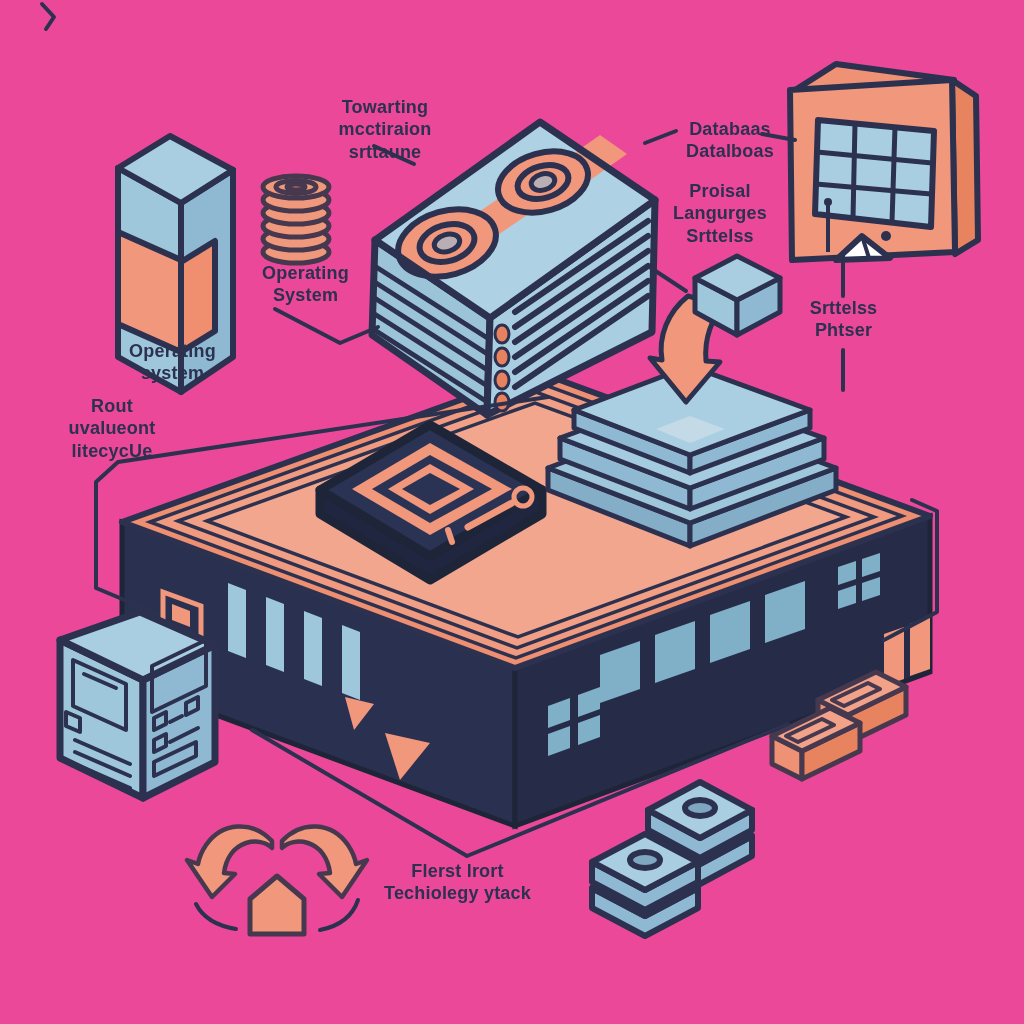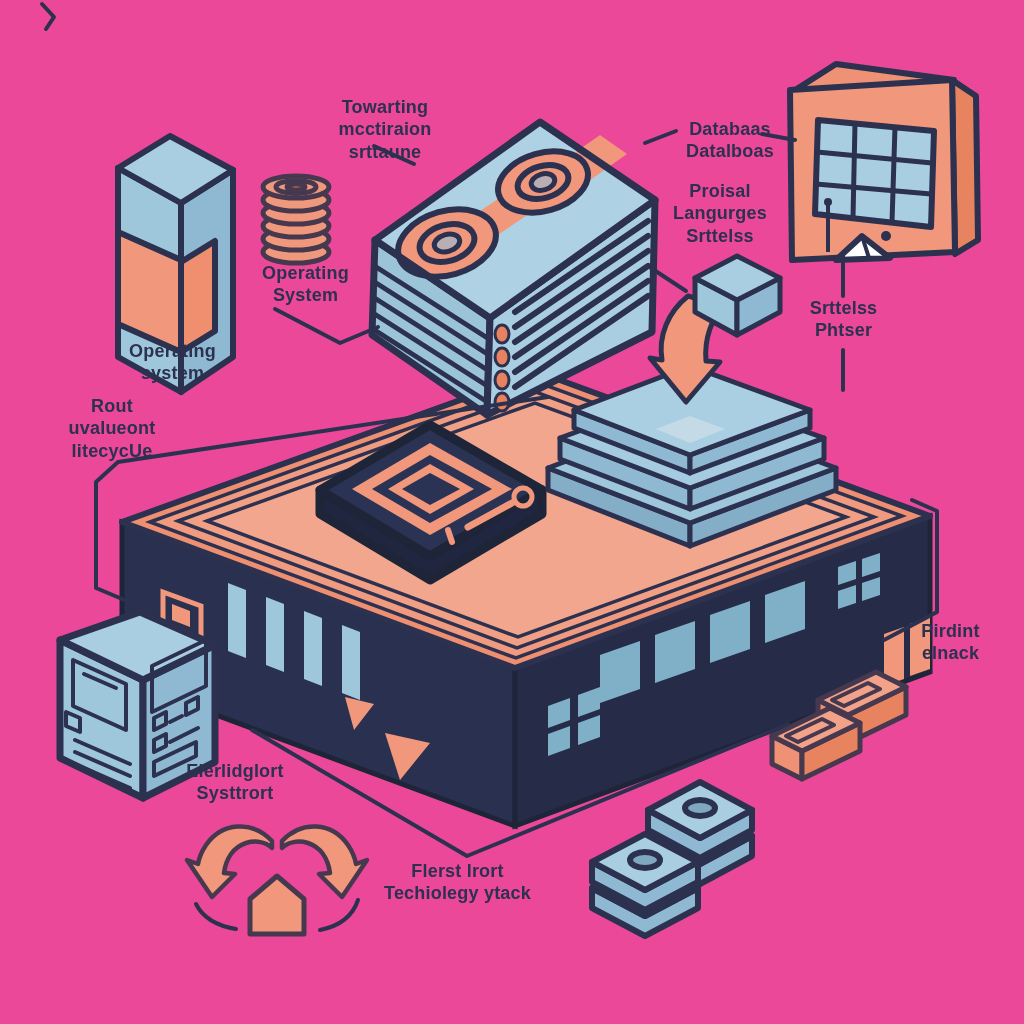--- a/index.html
+++ b/index.html
@@ -248,20 +248,16 @@
 Srttelss</div>
 <div class="label" style="left:786px;top:297px;width:115px;">Srttelss
 Phtser</div>
 <div class="label" style="left:248px;top:262px;width:115px;">Operating
 System</div>
 <div class="label" style="left:105px;top:340px;width:135px;">Operating
 system</div>
 <div class="label" style="left:42px;top:395px;width:140px;">Rout
 uvalueont
 litecycUe</div>
-<div class="label" style="left:150px;top:760px;width:170px;">Eierlidglort
-Systtrort</div>
 <div class="label" style="left:350px;top:860px;width:215px;">Flerst lrort
 Techiolegy ytack</div>
-<div class="label" style="left:893px;top:620px;width:115px;">Pirdint
-elnack</div>
 
 </div>
 
 </body></html>

